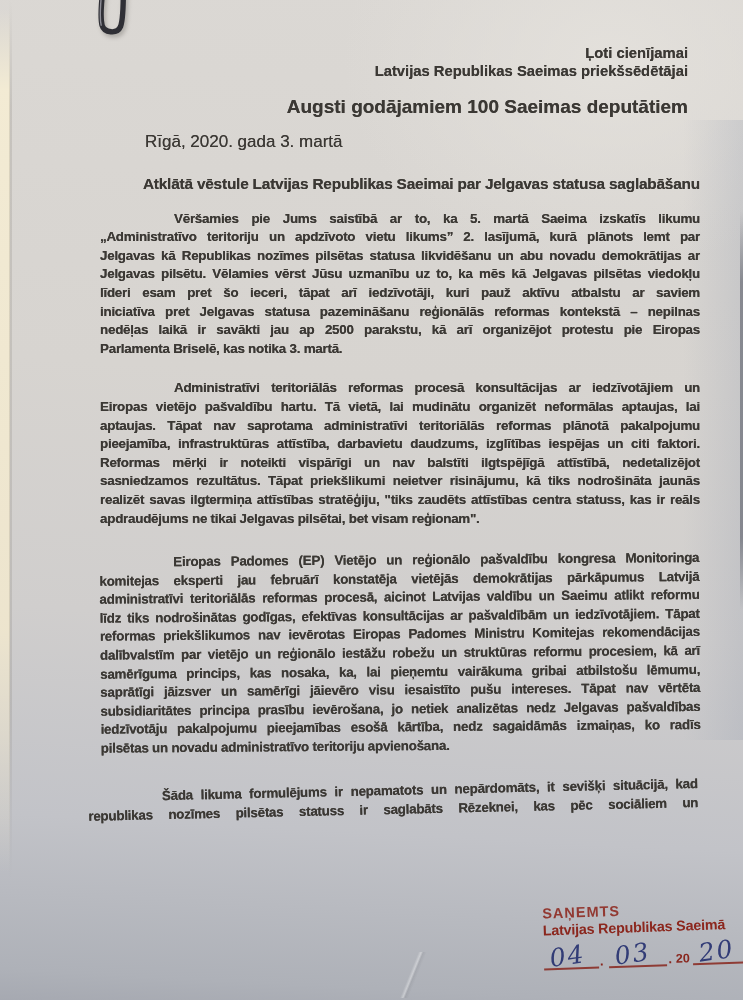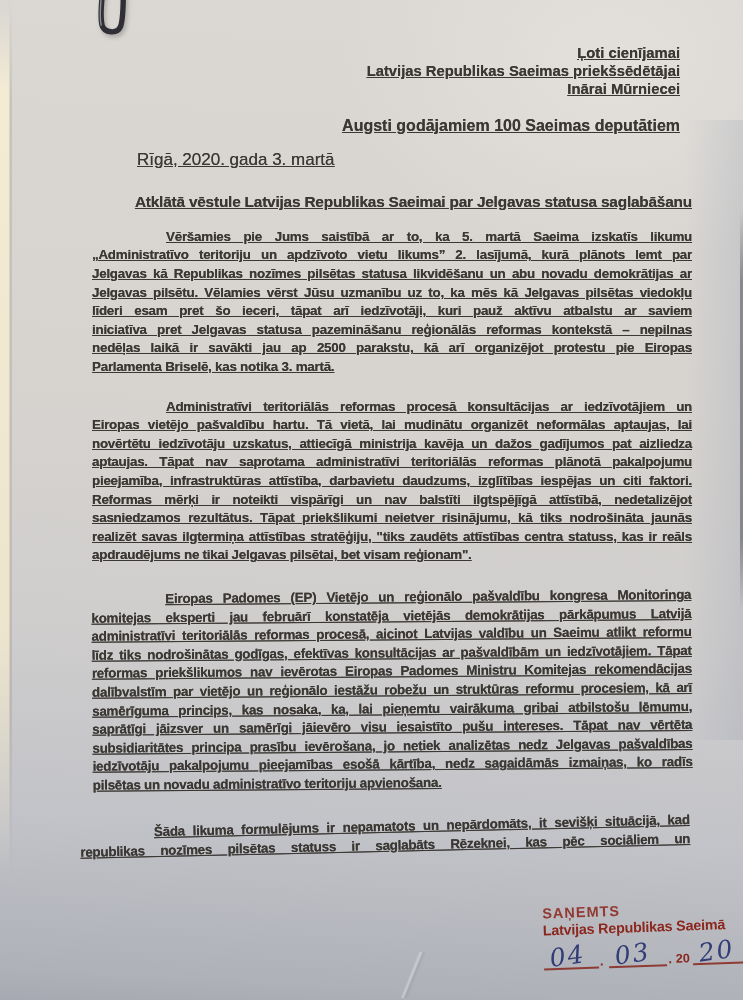--- a/index.html
+++ b/index.html
@@ -17,25 +17,25 @@
   
   .edge-left{position:absolute;left:0;top:0;width:10px;height:900px;pointer-events:none;
     background:linear-gradient(to bottom,rgba(244,236,212,0) 1%,rgba(244,236,212,.95) 10%,rgba(240,231,206,.9) 70%,rgba(244,236,212,0) 97%);}
   .edge-left-shadow{position:absolute;left:9px;top:0;width:3px;height:880px;pointer-events:none;
     background:linear-gradient(to bottom,rgba(110,105,95,0),rgba(110,105,95,.18) 12%,rgba(110,105,95,.18) 80%,rgba(110,105,95,0));}
   .crease{position:absolute;left:386px;top:952px;width:52px;height:46px;pointer-events:none;
     background:linear-gradient(112deg,transparent 46%,rgba(255,255,255,.35) 50%,rgba(90,92,100,.12) 53%,transparent 58%);}
 
   .paperclip{position:absolute;left:84px;top:-12px;filter:drop-shadow(2px 3px 2px rgba(85,82,76,.35));}
 
-  .content{position:absolute;left:92px;top:0;width:600px;color:#3b3834;text-decoration:underline;}
+  .content{position:absolute;left:100px;top:0;width:600px;color:#3b3834;}
   .soft{text-shadow:0 0 .6px rgba(59,56,52,.85);}
 
   .recipient{margin-top:44px;text-align:right;padding-right:12px;font-weight:700;font-size:14.8px;line-height:18.2px;}
-  .recipient2{margin-top:18px;text-align:right;padding-right:12px;font-weight:700;font-size:16px;line-height:18.2px;}
+  .recipient2{margin-top:18px;text-align:right;padding-right:12px;font-weight:700;font-size:19px;line-height:18.2px;}
   .dateline{margin-top:15px;margin-left:45px;font-size:17px;font-weight:400;}
   .title{margin-top:22px;text-align:right;font-weight:700;font-size:15.4px;line-height:19px;letter-spacing:-.2px;}
 
   .letter-body{margin-top:17px;}
   .para{margin-bottom:21px;}
   .bline{font-size:13.4px;font-weight:700;line-height:18.6px;letter-spacing:-.25px;
     text-align:justify;text-align-last:justify;}
   .bline.first{text-indent:74px;}
   .bline.lastline{text-align-last:left;}
   .para-2{transform:rotate(-.45deg);transform-origin:right center;}
@@ -68,42 +68,40 @@
     <svg width="66" height="58" viewBox="0 0 66 58" style="transform:rotate(3deg)">
       <path d="M18 -6 C16.5 14 16 30 18.5 38 C21 45.5 34 46.5 37 38.5 C39.5 31 38.5 10 37.5 -6" fill="none" stroke="#2f2f35" stroke-width="5.4" stroke-linecap="round"></path>
       <path d="M17 -6 C15.7 14 15.3 30 17.6 38" fill="none" stroke="#8d8d96" stroke-width="1.4" stroke-linecap="round"></path>
     </svg>
   </div>
 
   <div class="content soft">
     <div class="recipient">
       <div>Ļoti cienījamai</div>
       <div>Latvijas Republikas Saeimas priekšsēdētājai</div>
-      <div>Inārai Mūrniecei</div>
     </div>
     <div class="recipient2">Augsti godājamiem 100 Saeimas deputātiem</div>
     <div class="dateline">Rīgā, 2020. gada 3. martā</div>
     <div class="title">
       <div>Atklātā vēstule Latvijas Republikas Saeimai par Jelgavas statusa saglabāšanu</div>
     </div>
     <div class="letter-body">
         <div class="para para-0">
           <div class="bline first">Vēršamies pie Jums saistībā ar to, ka 5. martā Saeima izskatīs likumu</div>
           <div class="bline">„Administratīvo teritoriju un apdzīvoto vietu likums” 2. lasījumā, kurā plānots lemt par</div>
           <div class="bline">Jelgavas kā Republikas nozīmes pilsētas statusa likvidēšanu un abu novadu demokrātijas ar</div>
           <div class="bline">Jelgavas pilsētu. Vēlamies vērst Jūsu uzmanību uz to, ka mēs kā Jelgavas pilsētas viedokļu</div>
           <div class="bline">līderi esam pret šo ieceri, tāpat arī iedzīvotāji, kuri pauž aktīvu atbalstu ar saviem</div>
           <div class="bline">iniciatīva pret Jelgavas statusa pazemināšanu reģionālās reformas kontekstā – nepilnas</div>
           <div class="bline">nedēļas laikā ir savākti jau ap 2500 parakstu, kā arī organizējot protestu pie Eiropas</div>
           <div class="bline lastline">Parlamenta Briselē, kas notika 3. martā.</div>
         </div>
         <div class="para para-1">
           <div class="bline first">Administratīvi teritoriālās reformas procesā konsultācijas ar iedzīvotājiem un</div>
           <div class="bline">Eiropas vietējo pašvaldību hartu. Tā vietā, lai mudinātu organizēt neformālas aptaujas, lai</div>
-          <div class="bline">novērtētu iedzīvotāju  uzskatus, attiecīgā ministrija kavēja un dažos gadījumos pat aizliedza</div>
           <div class="bline">aptaujas. Tāpat nav saprotama administratīvi teritoriālās reformas plānotā pakalpojumu</div>
           <div class="bline">pieejamība, infrastruktūras attīstība, darbavietu daudzums, izglītības iespējas un citi faktori.</div>
           <div class="bline">Reformas mērķi ir noteikti vispārīgi un nav balstīti ilgtspējīgā attīstībā, nedetalizējot</div>
           <div class="bline">sasniedzamos rezultātus. Tāpat priekšlikumi neietver risinājumu, kā tiks nodrošināta jaunās</div>
           <div class="bline">realizēt savas ilgtermiņa attīstības stratēģiju, "tiks zaudēts attīstības centra statuss, kas ir reāls</div>
           <div class="bline lastline">apdraudējums ne tikai Jelgavas pilsētai, bet visam reģionam".</div>
         </div>
         <div class="para para-2">
           <div class="bline first">Eiropas Padomes (EP) Vietējo un reģionālo pašvaldību kongresa Monitoringa</div>
           <div class="bline">komitejas eksperti jau februārī konstatēja vietējās demokrātijas pārkāpumus Latvijā</div>

